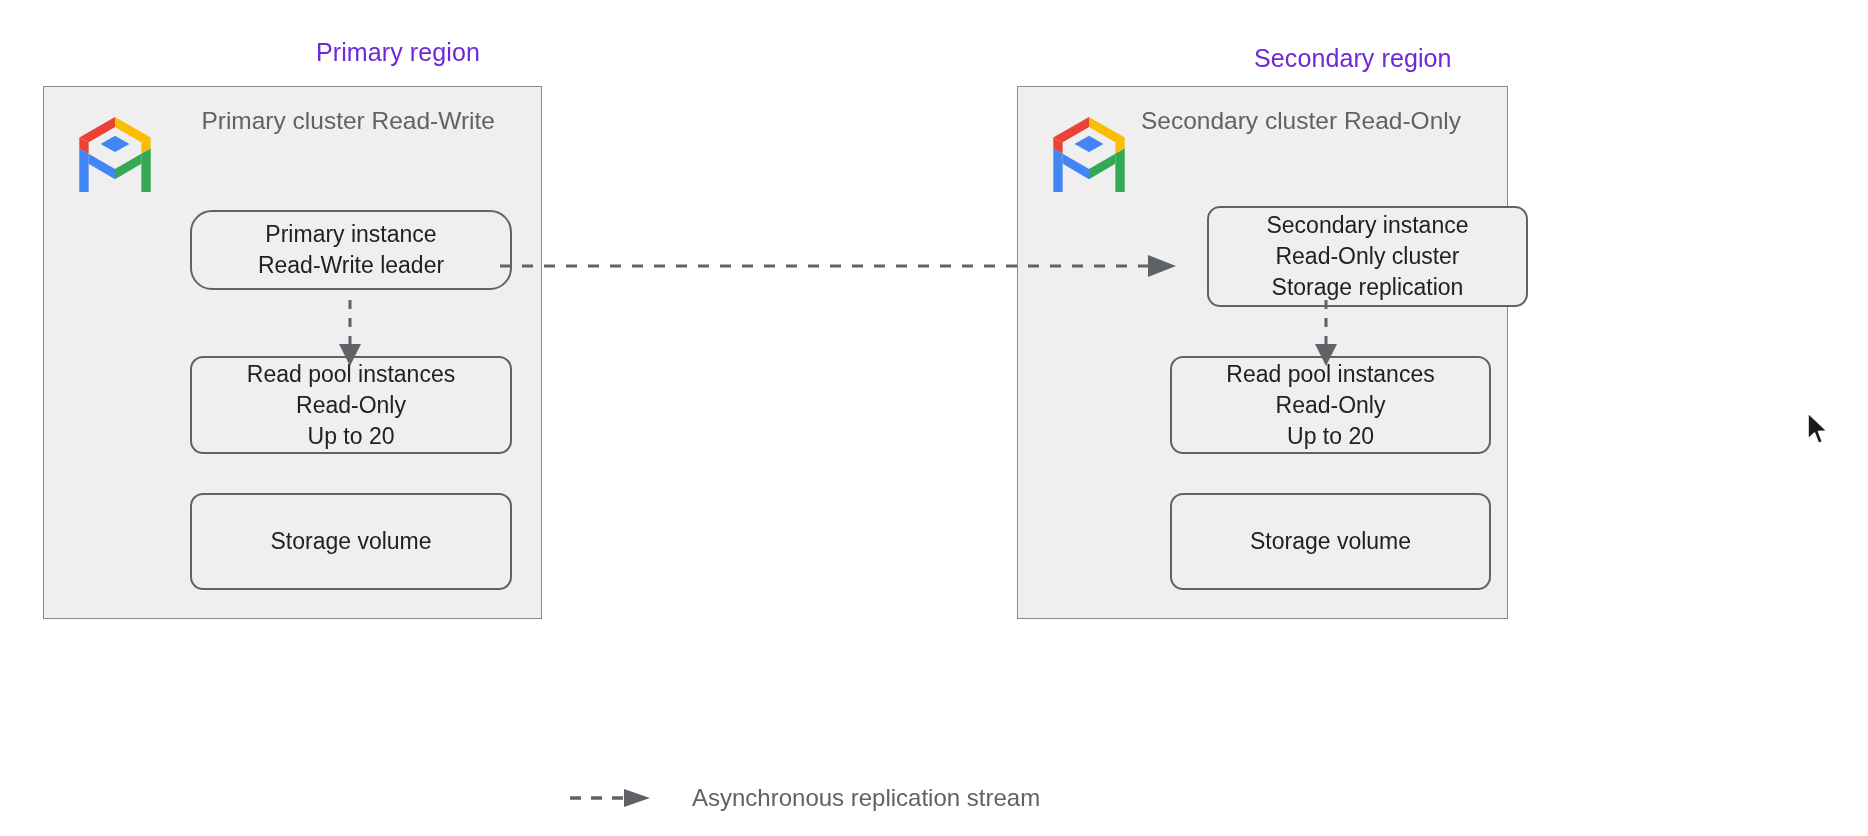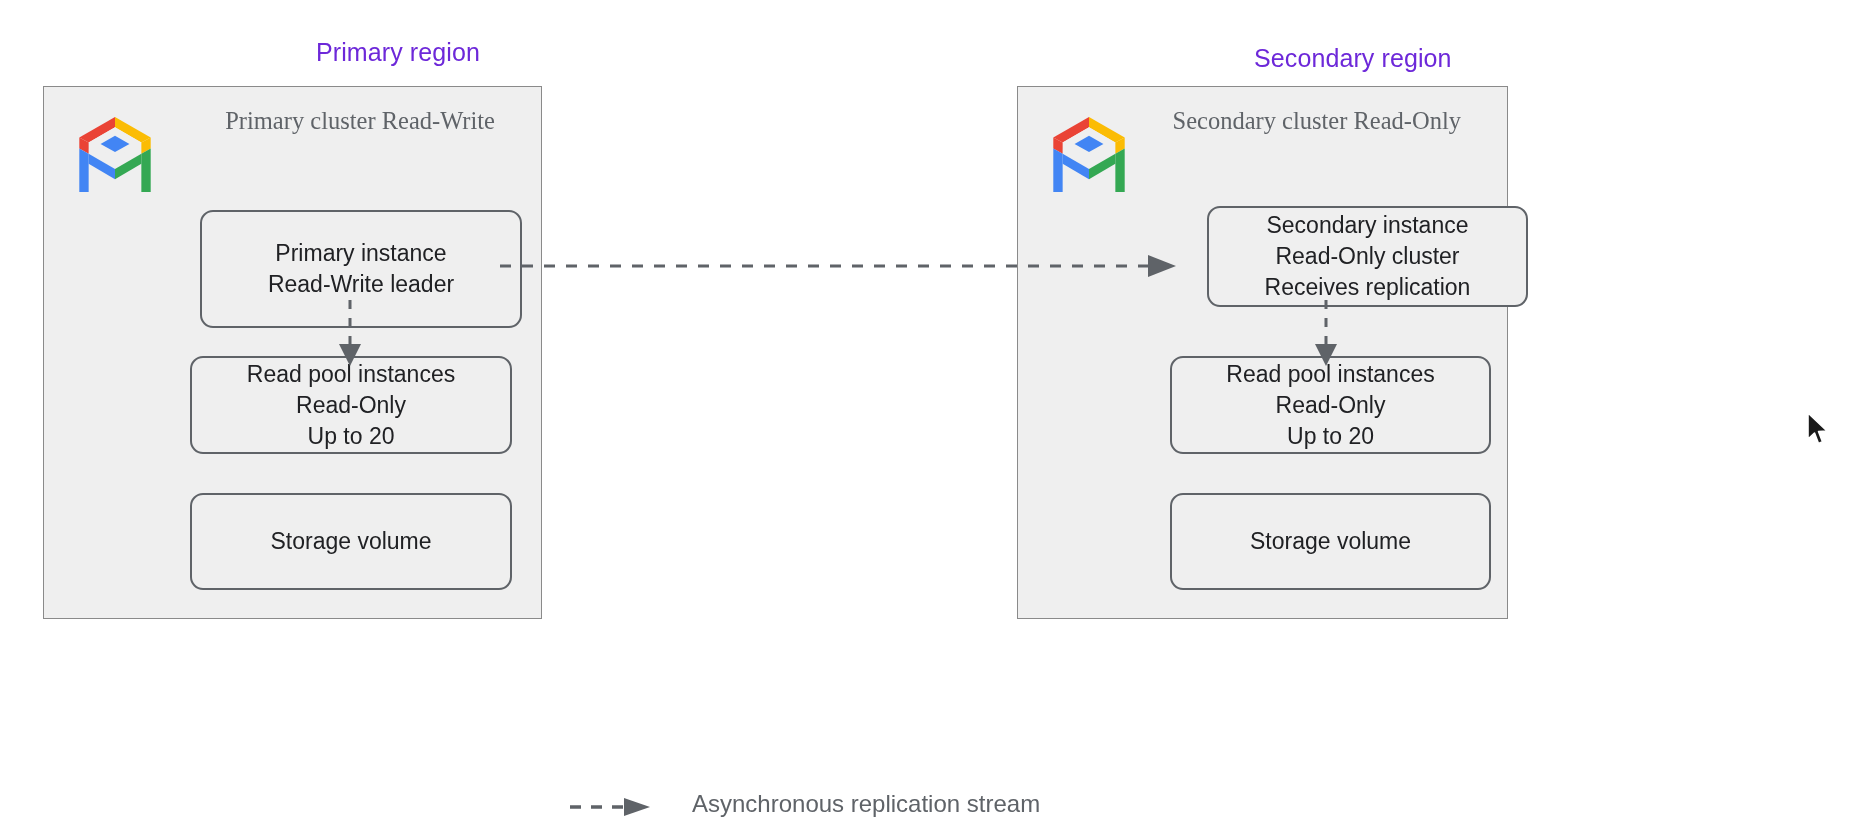--- a/index.html
+++ b/index.html
@@ -46,21 +46,20 @@
   
   .cluster-title {
     position: absolute;
     right: 46px;
     top: 17px;
     text-align: right;
     font-size: 24.5px;
     line-height: 33px;
     color: #5f6368;
     white-space: nowrap;
-    font-family: Liberation Serif, serif;
   }
 
   
   .logo {
     position: absolute;
     left: 28px;
     top: 25px;
     width: 86px;
     height: 85px;
   }
@@ -78,21 +77,21 @@
     justify-content: center;
     font-size: 23px;
     line-height: 31px;
     color: #202124;
     text-align: center;
     white-space: nowrap;
   }
   .node .ln { display: block; }
 
   
-  #node-primary-instance { left: 156px; top: 123px; width: 322px; height: 118px; }
+  #node-primary-instance { left: 146px; top: 123px; width: 322px; height: 80px; border-radius: 22px; }
   #node-primary-readpool { left: 146px; top: 269px; width: 322px; height: 98px; }
   #node-primary-storage  { left: 146px; top: 406px; width: 322px; height: 97px; }
 
   
   #node-secondary-instance { left: 152px; top: 119px; width: 321px; height: 101px; margin-left: 37px; }
   #node-secondary-readpool { left: 152px; top: 269px; width: 321px; height: 98px; }
   #node-secondary-storage  { left: 152px; top: 406px; width: 321px; height: 97px; }
 
   
   .connector {
@@ -102,21 +101,21 @@
   #conn-primary-vertical   { left: 320px; top: 300px; width: 60px;  height: 70px; }
   #conn-secondary-vertical { left: 1296px; top: 300px; width: 60px; height: 70px; }
   #conn-replication        { left: 500px;  top: 238px; width: 680px; height: 56px; }
 
   
   #legend {
     position: absolute;
     left: 568px;
     top: 778px;
     display: flex;
-    align-items: flex-end;
+    align-items: center;
     height: 40px;
   }
   #legend-arrow { width: 90px; height: 22px; flex: 0 0 auto; }
   #legend-label {
     margin-left: 34px;
     font-size: 24px;
     color: #5f6368;
     white-space: nowrap;
   }
 
@@ -200,21 +199,21 @@
     </span>
 
     <div class="cluster-title">
       <span class="ln">Secondary cluster</span>
       <span class="ln">Read-Only</span>
     </div>
 
     <div class="node" id="node-secondary-instance">
       <span class="ln">Secondary instance</span>
       <span class="ln">Read-Only cluster</span>
-      <span class="ln">Receives replication</span>
+      <span class="ln">Storage replication</span>
     </div>
 
     <div class="node" id="node-secondary-readpool">
       <span class="ln">Read pool instances</span>
       <span class="ln">Read-Only</span>
       <span class="ln">Up to 20</span>
     </div>
 
     <div class="node" id="node-secondary-storage">
       <span class="ln">Storage volume</span>

